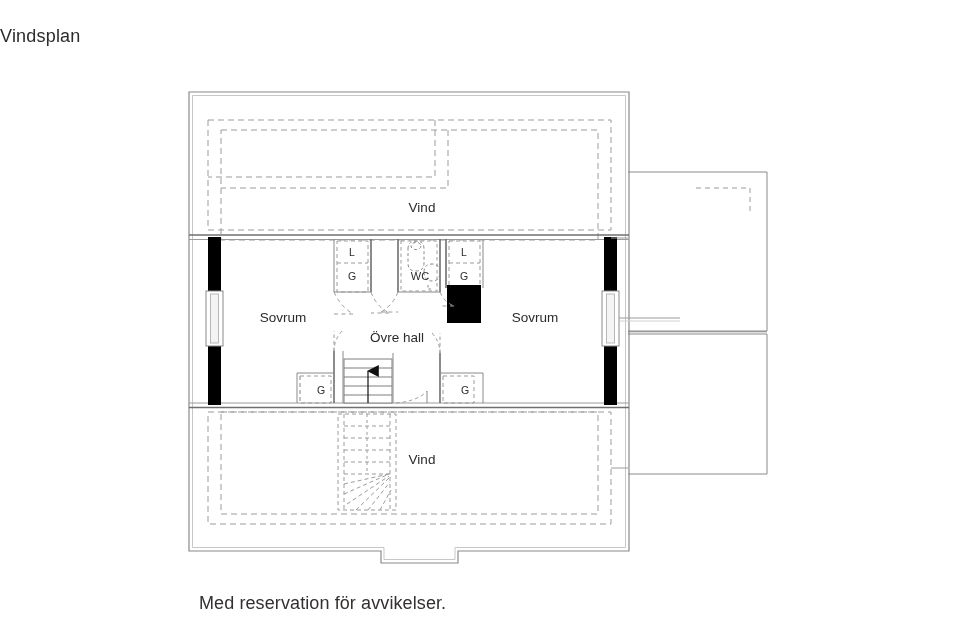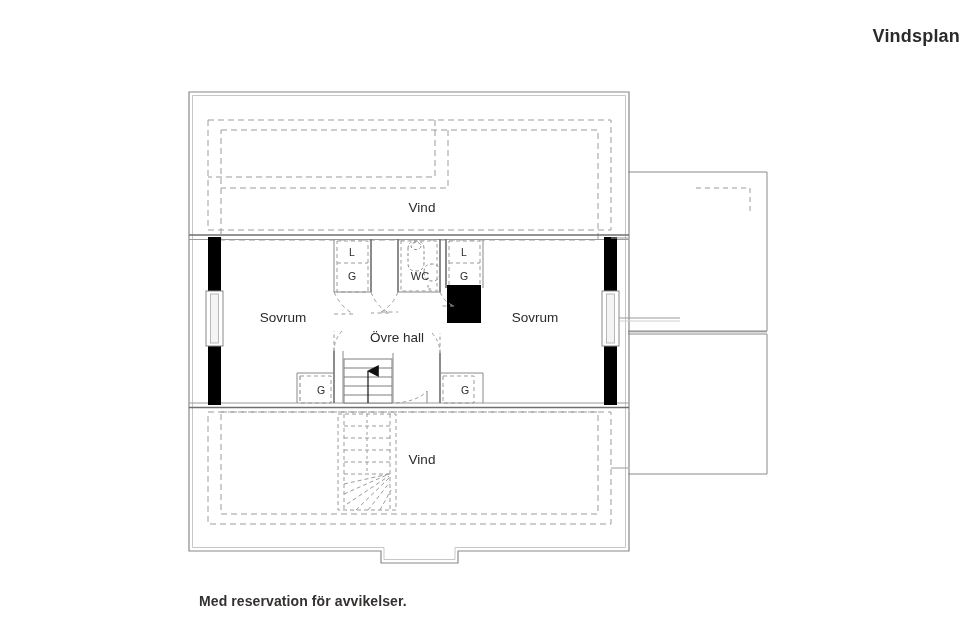--- a/index.html
+++ b/index.html
@@ -18,32 +18,32 @@
   #plan-root {
     position: absolute;
     inset: 0;
     background: #ffffff;
   }
   .plan-title {
     position: absolute;
     top: 26px;
     left: 0;
     width: 960px;
-    text-align: right;
+    text-align: left;
     font-size: 18px;
-    font-weight: 700;
+    font-weight: 400;
     letter-spacing: 0.2px;
     color: #2b2b2b;
   }
   .plan-footnote {
     position: absolute;
     top: 593px;
     left: 199px;
-    font-size: 14px;
-    font-weight: 700;
+    font-size: 18px;
+    font-weight: 400;
     color: #33302f;
     letter-spacing: 0.1px;
   }
   svg.plan-canvas {
     position: absolute;
     top: 0;
     left: 0;
     width: 960px;
     height: 639px;
     display: block;

